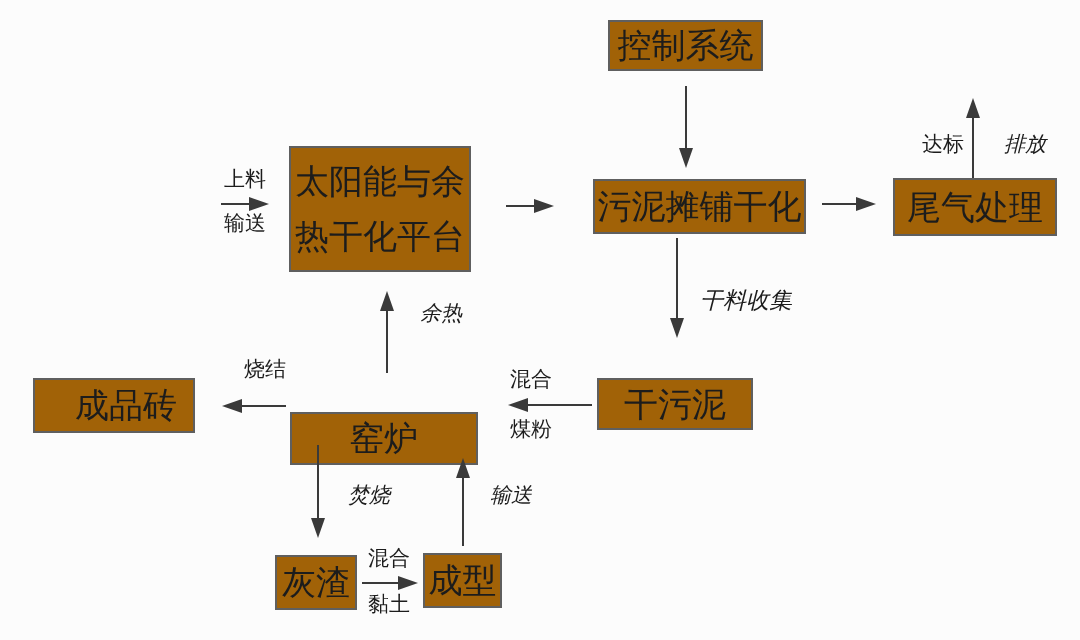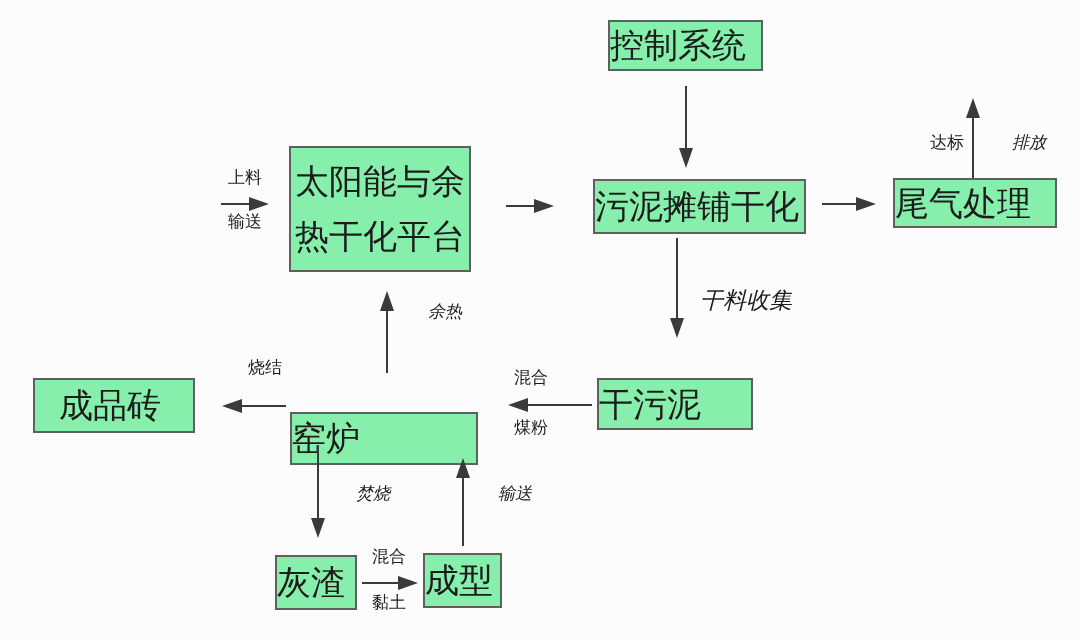--- a/index.html
+++ b/index.html
@@ -12,32 +12,32 @@
   #canvas{
     position:relative;
     width:1080px;height:640px;
     background:var(--background);
     font-family:"DejaVu Serif","Liberation Serif",serif;
     overflow:hidden;
   }
   .node{
     position:absolute;
     border:2px solid var(--box-border);
-    background:#86efac;
-    display:flex;align-items:center;justify-content:flex-start;
+    background:#a16207;
+    display:flex;align-items:center;justify-content:center;
     text-align:center;
     font-size:34px;
     color:var(--text);
     line-height:1.25;
     box-sizing:border-box;
   }
   .node.multiline{line-height:1.62;padding:2px 4px;}
   .lbl{
     position:absolute;
-    font-size:17px;
+    font-size:21px;
     color:var(--text);
     text-align:center;
     line-height:1.1;
     white-space:nowrap;
   }
   .lbl.small{font-size:23px;}
   .lbl.right-align{text-align:right;}
   .lbl.left-align{text-align:right;font-style:italic;}
   .hline{position:absolute;height:2px;background:var(--line);}
   .vline{position:absolute;width:2px;background:var(--line);}
@@ -58,21 +58,21 @@
   </div>
 
   <div class="node" style="left:608px;top:20px;width:155px;height:51px;">
     <span>控制系统</span>
   </div>
 
   <div class="node" style="left:593px;top:179px;width:213px;height:55px;">
     <span>污泥摊铺干化</span>
   </div>
 
-  <div class="node" style="left:893px;top:178px;width:164px;height:50px;">
+  <div class="node" style="left:893px;top:178px;width:164px;height:58px;">
     <span>尾气处理</span>
   </div>
 
   <div class="node" style="left:290px;top:380px;width:188px;height:53px;margin-top:32px;">
     <span>窑炉</span>
   </div>
 
   <div class="node" style="left:597px;top:378px;width:156px;height:52px;">
     <span>干污泥</span>
   </div>

